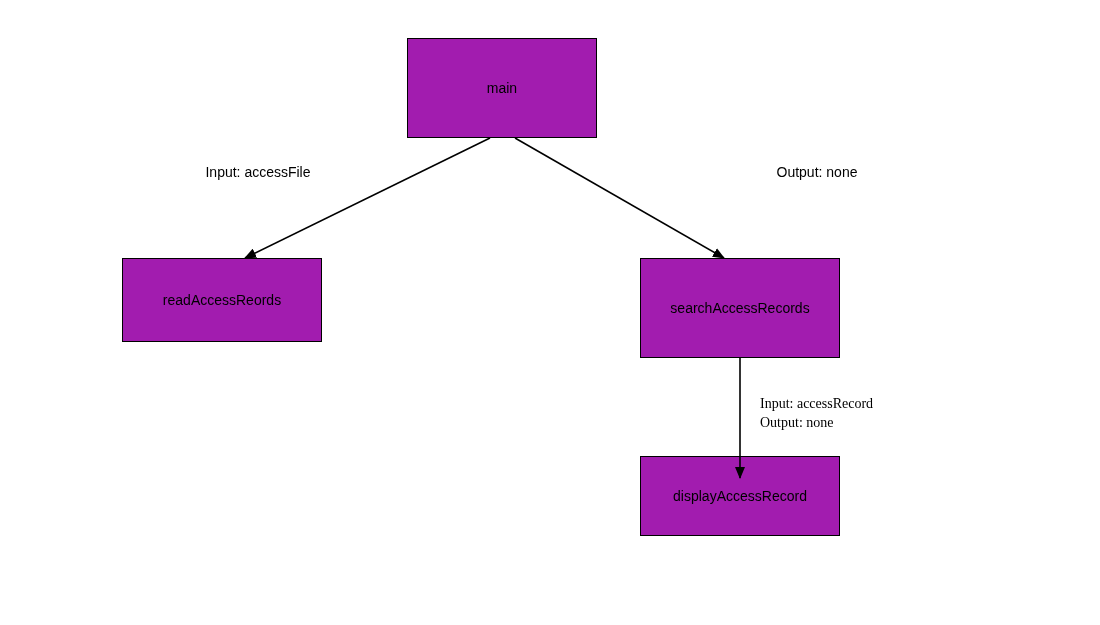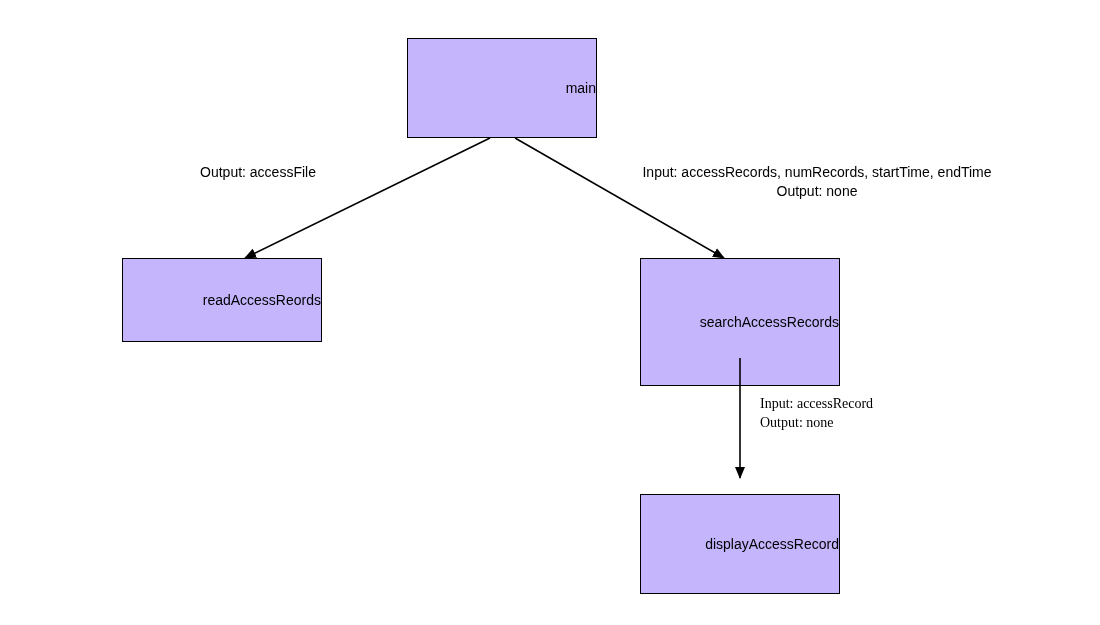--- a/index.html
+++ b/index.html
@@ -8,24 +8,24 @@
     width: 1100px;
     height: 625px;
     background: #ffffff;
     font-family: Arial, Helvetica, sans-serif;
     font-size: 14px;
     color: #000;
   }
   .node {
     position: absolute;
     border: 1.5px solid #000;
-    background: #c4b5fd;
+    background: #a21caf;
     display: flex;
     align-items: center;
-    justify-content: flex-end;
+    justify-content: center;
     box-sizing: border-box;
   }
   .edge-label {
     position: absolute;
     text-align: center;
     white-space: nowrap;
     line-height: 1.35;
   }
   svg.overlay {
     position: absolute;
@@ -40,34 +40,33 @@
 <body>
 
 <div class="node" style="left:407px; top:38px; width:190px; height:100px;">
   <span>main</span>
 </div>
 
 <div class="node" style="left:122px; top:258px; width:200px; height:84px;">
   <span>readAccessReords</span>
 </div>
 
-<div class="node" style="left:640px; top:258px; width:200px; height:128px;">
+<div class="node" style="left:640px; top:258px; width:200px; height:100px;">
   <span>searchAccessRecords</span>
 </div>
 
-<div class="node" style="left:640px; top:494px; width:200px; height:100px;">
+<div class="node" style="left:640px; top:456px; width:200px; height:80px;">
   <span>displayAccessRecord</span>
 </div>
 
 <div class="edge-label" style="left:118px; top:163px; width:280px;">
-  <div>Output: accessFile</div>
+  <div>Input: accessFile</div>
 </div>
 
 <div class="edge-label" style="left:627px; top:163px; width:380px;">
-  <div>Input: accessRecords, numRecords, startTime, endTime</div>
   <div>Output: none</div>
 </div>
 
 <div class="edge-label" style="left:760px; top:395px; width:200px; text-align:left;font-family:Liberation Serif, serif;">
   <div>Input: accessRecord</div>
   <div>Output: none</div>
 </div>
 
 <svg class="overlay">
   <defs>

